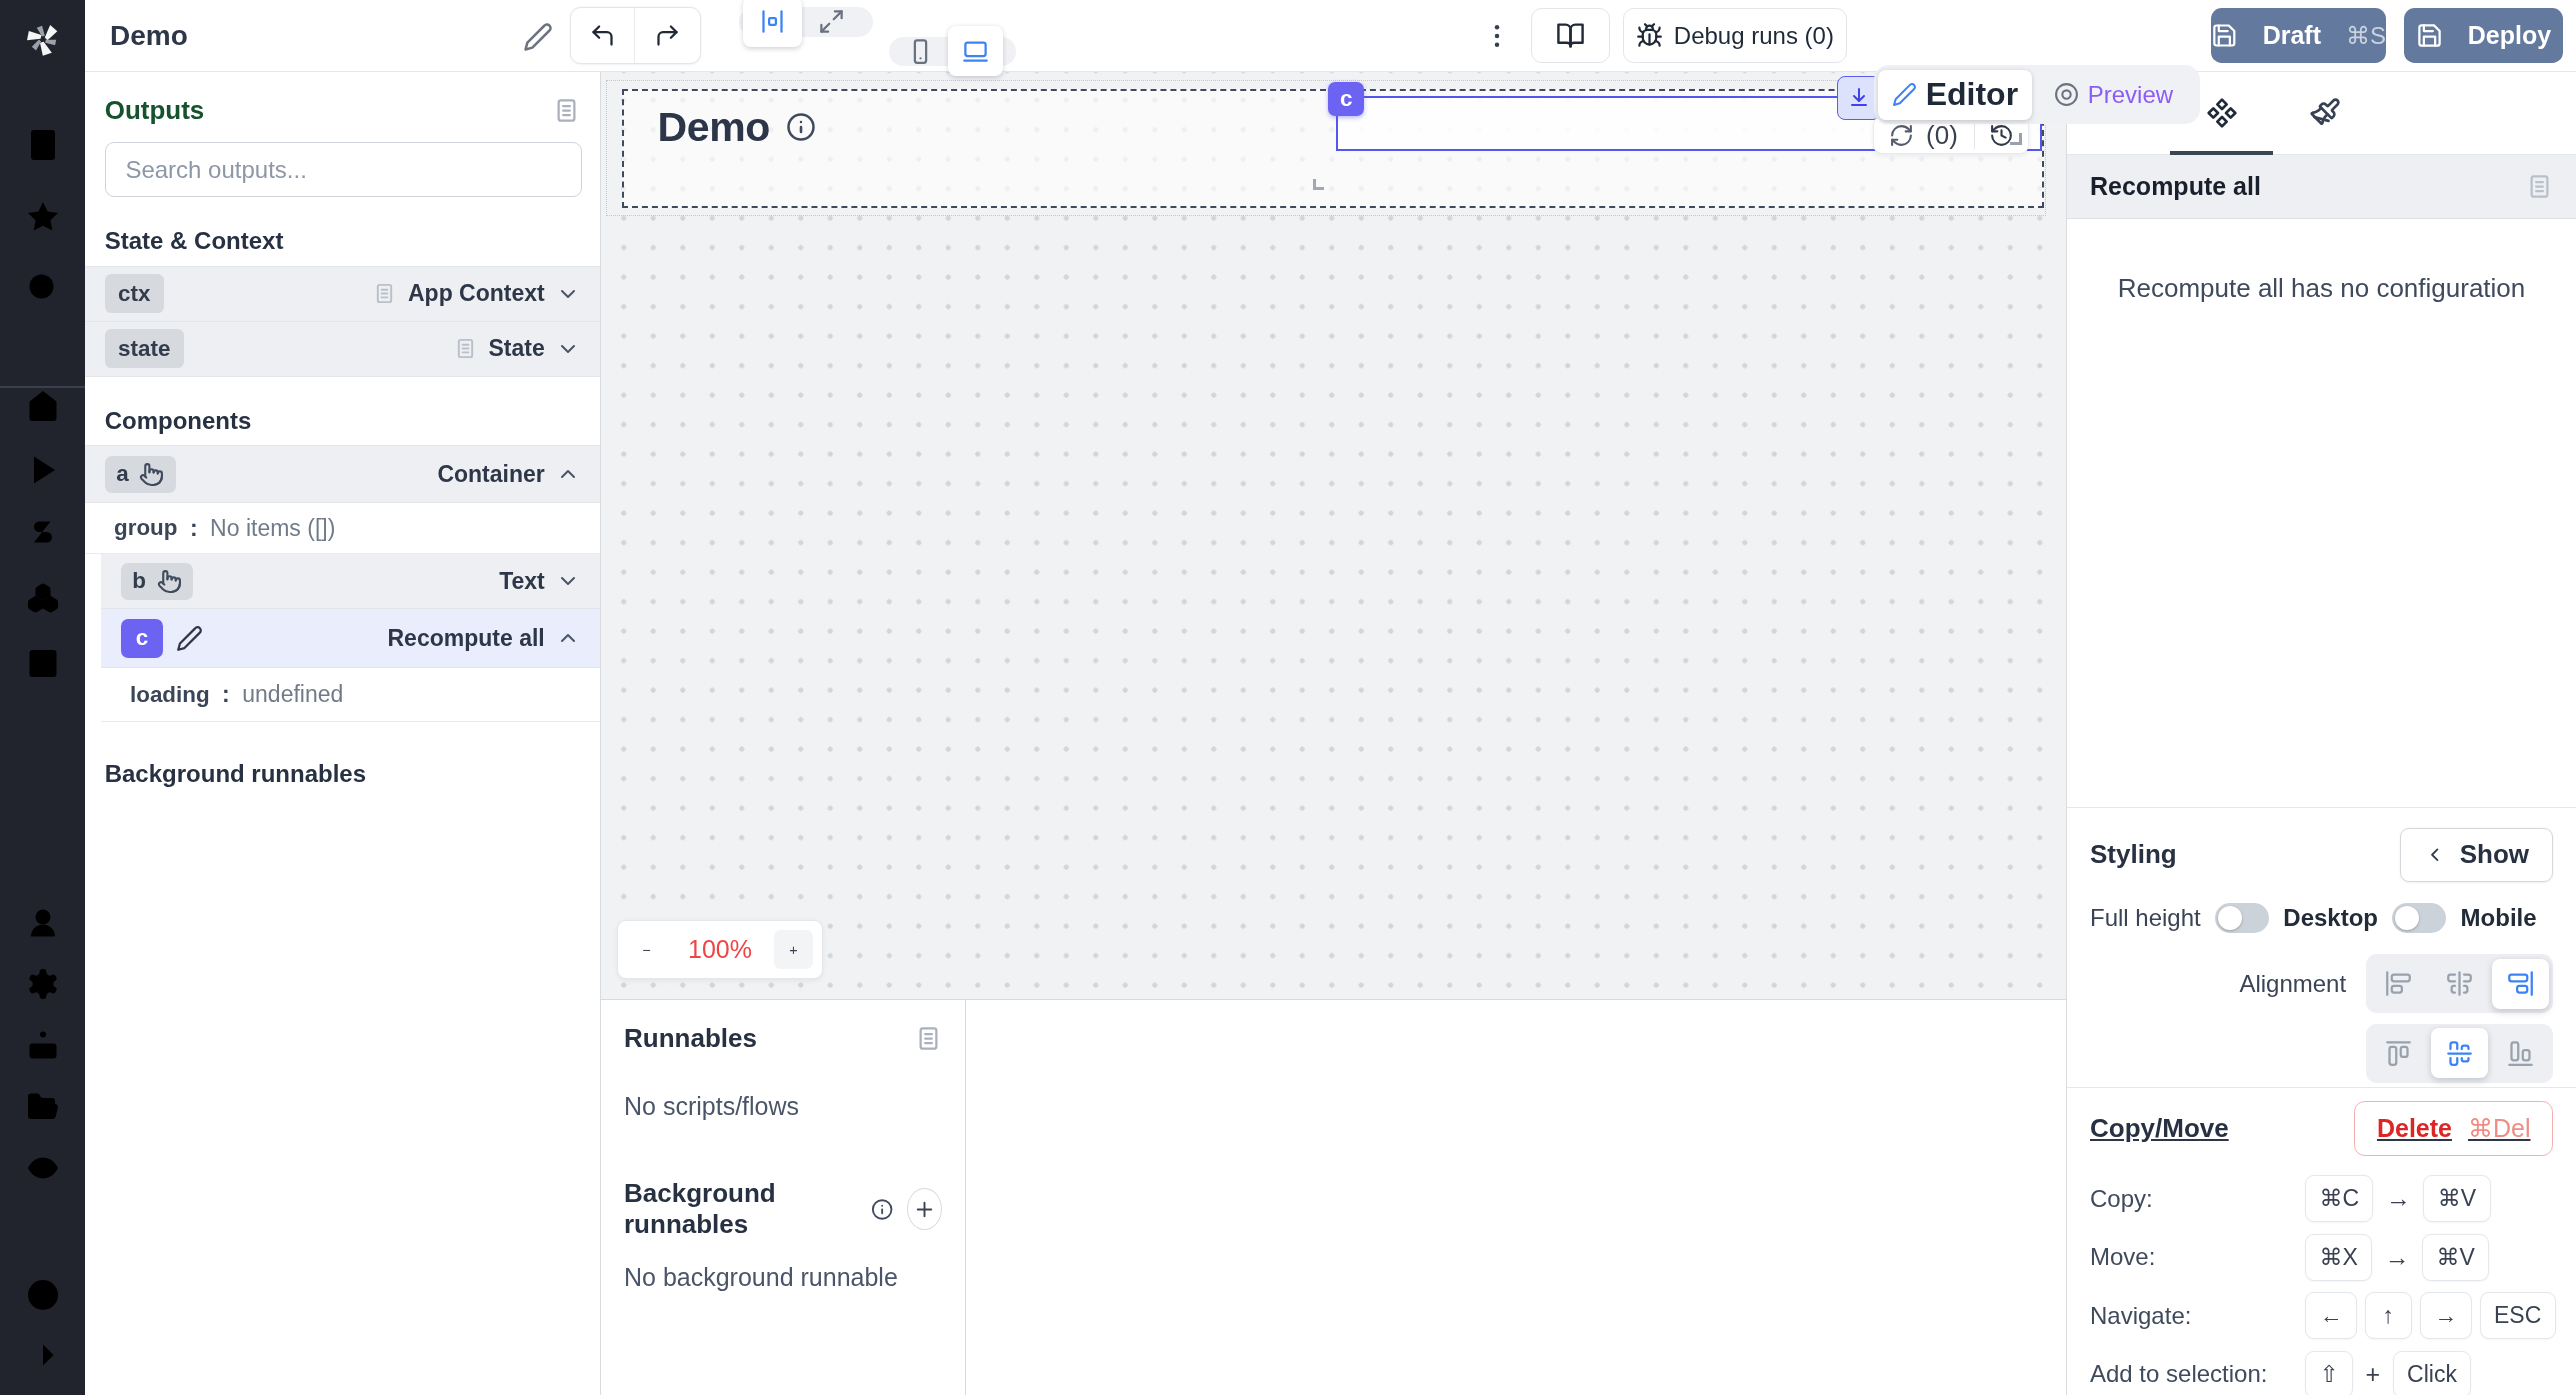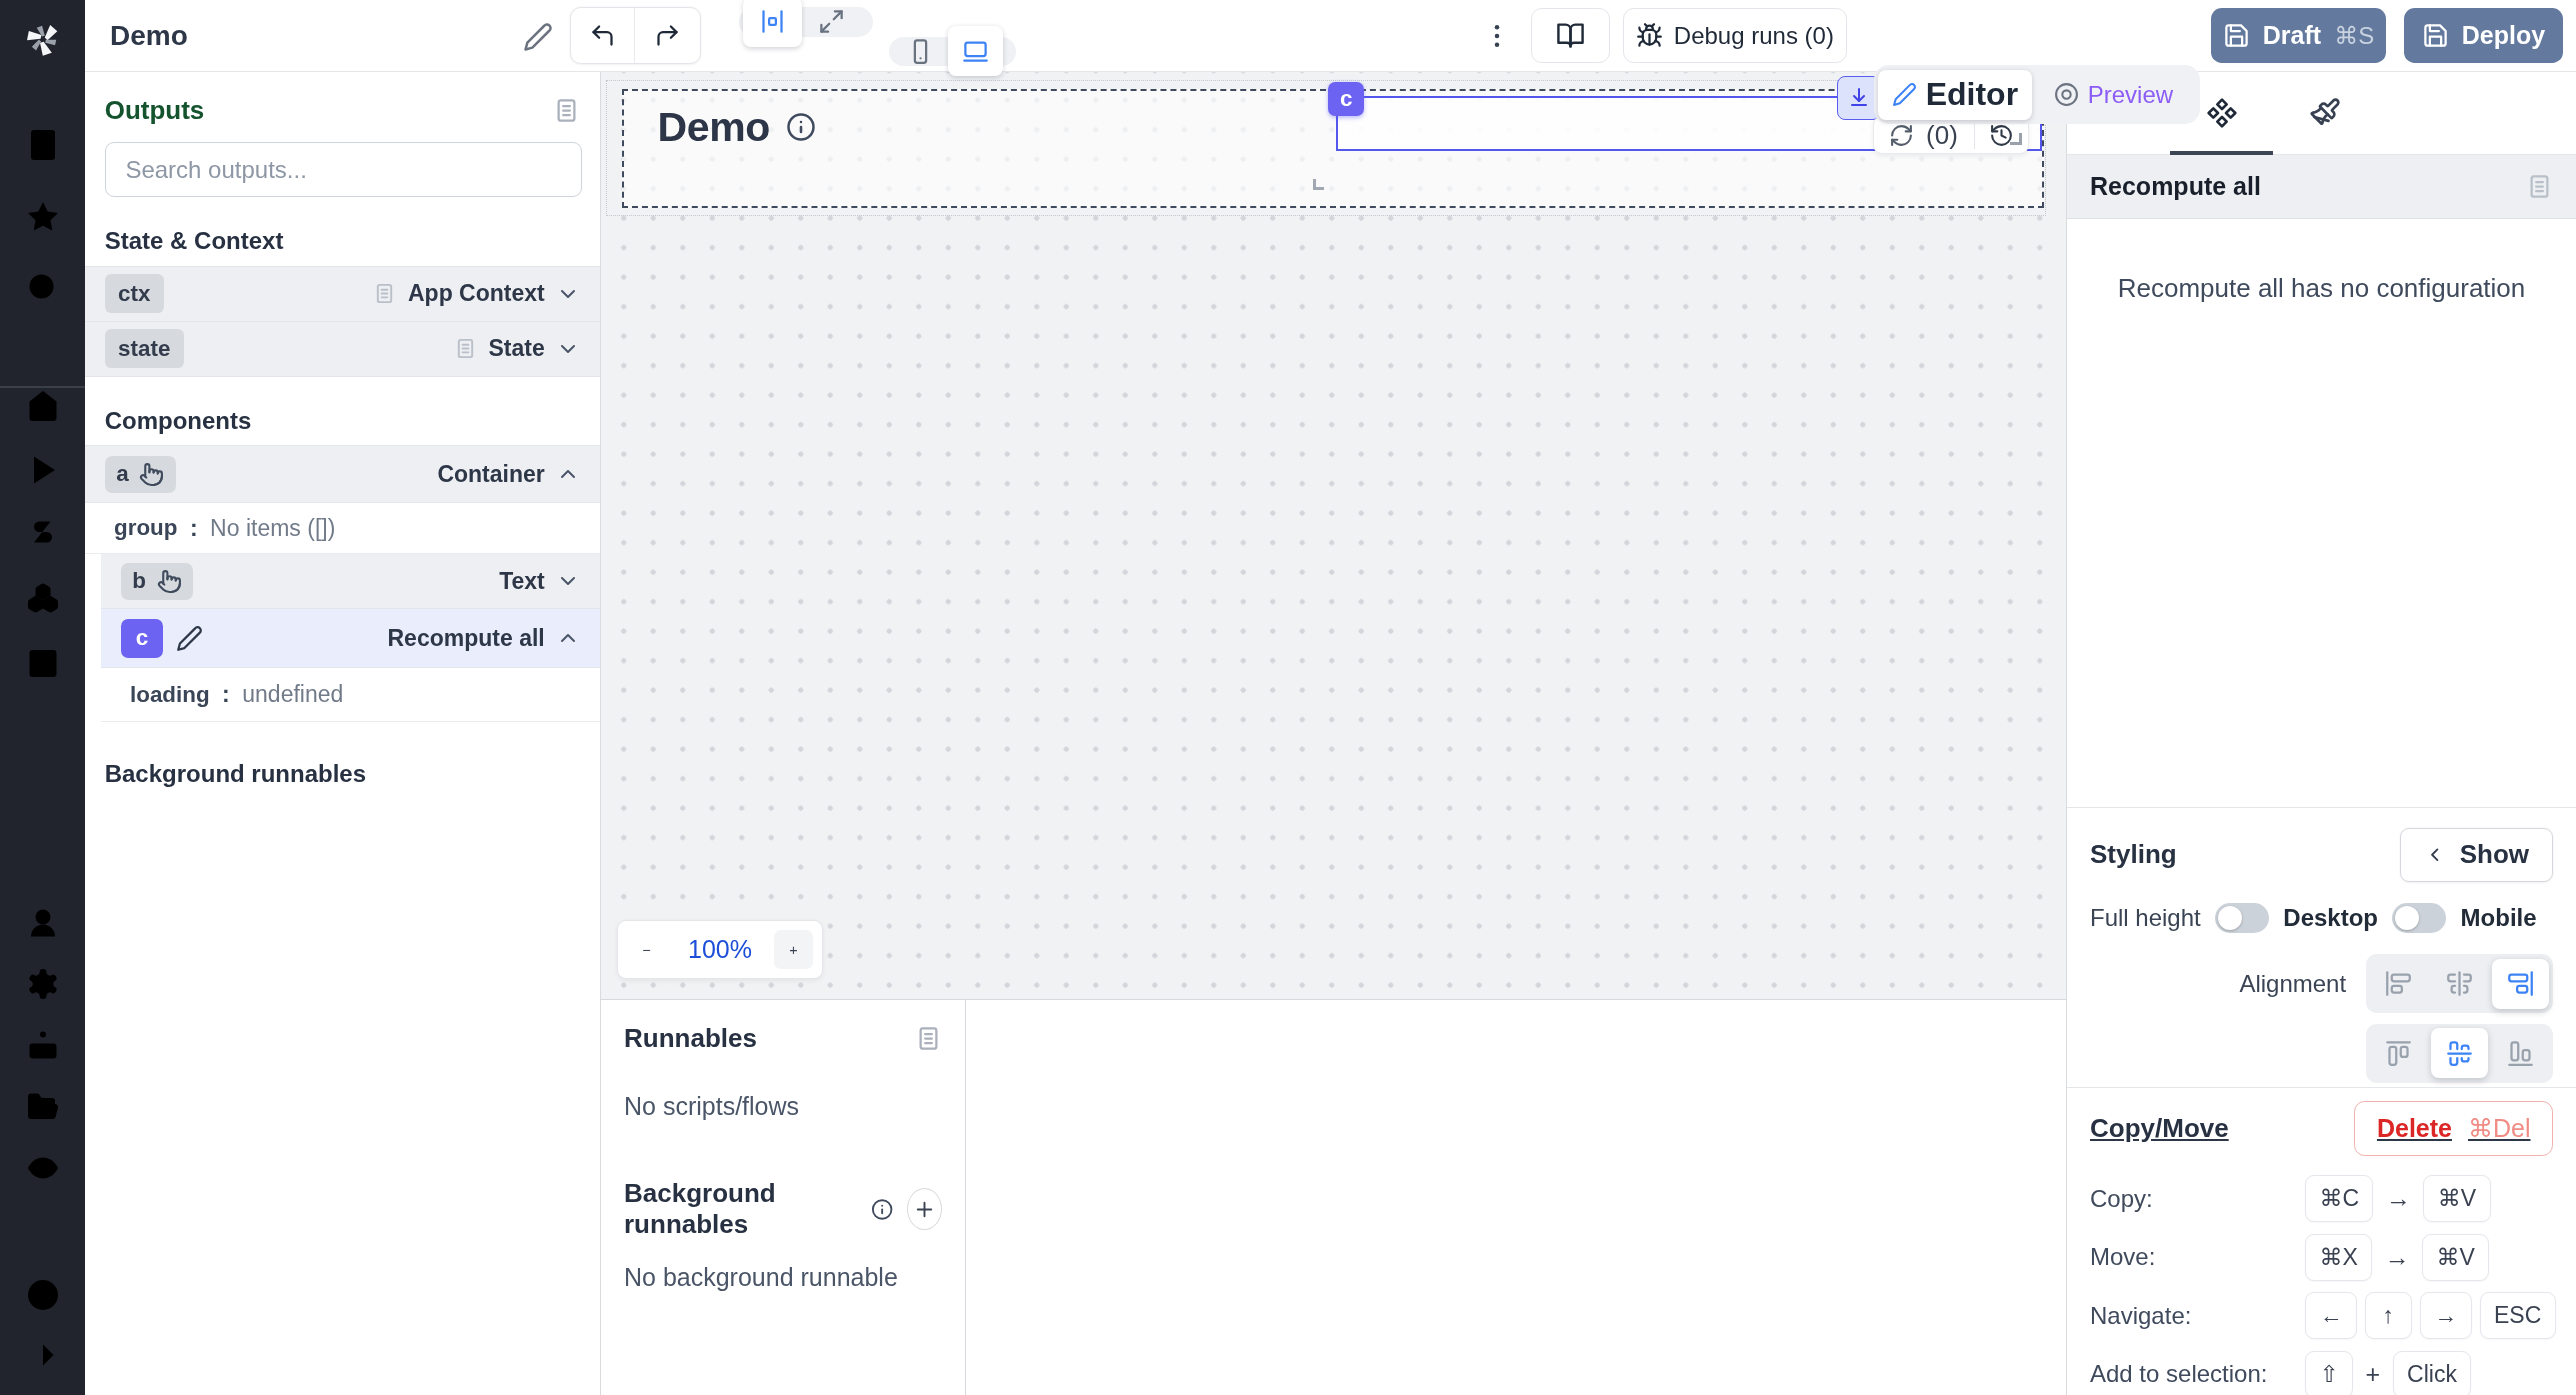--- a/index.html
+++ b/index.html
@@ -18,21 +18,21 @@
   #topbar .title { position:absolute; left:25px; top:19.7px; font-size:28px; font-weight:700; color:#2d3748; }
   .icbtn { display:flex; align-items:center; justify-content:center; cursor:pointer; }
   .group { position:absolute; top:7.2px; height:57px; border-radius:10.7px; display:flex; align-items:center; }
   .group.bordered { background:#fff; border:1.3px solid #e2e5e9; box-shadow:0 0.9px 2.7px rgba(16,24,40,.06); }
   .group.toggle { background:#f0f1f4; padding:3.6px; }
   .seg { width:59px; height:50px; border-radius:8px; display:flex; align-items:center; justify-content:center; color:#69727f; cursor:pointer; }
   .seg.on { background:#fff; box-shadow:0 1.8px 5.4px rgba(15,23,42,.18); color:#3c83f6; }
   .tbtn { position:absolute; top:8px; height:55px; border:1.3px solid #e2e5e9; border-radius:10.7px; background:#fff;
           display:flex; align-items:center; justify-content:center; gap:10.7px; font-size:24px; color:#1f2937; cursor:pointer; }
   .solidbtn { position:absolute; top:8px; height:55px; border-radius:10.7px; background:#64799e; color:#fff;
-          display:flex; align-items:center; justify-content:center; gap:13px; font-size:25px; font-weight:700; cursor:pointer; }
+          display:flex; align-items:center; justify-content:center; gap:25px; font-size:25px; font-weight:700; cursor:pointer; }
   .solidbtn .kbd-lite { font-weight:400; color:#c9d3e0; font-size:24px; }
 
   
   #outputs { position:absolute; left:85px; top:72px; width:516px; height:1323px; background:#fff; border-right:1.3px solid #d9dcdf; z-index:10; }
   .phead { display:flex; align-items:center; justify-content:space-between; padding:23px 19.7px 5.4px; }
   .phead .t { font-size:26px; font-weight:700; color:#14532d; }
   .docic { width:27px; height:27px; color:#aab1bc; }
   #search-outputs { display:block; width:477px; margin:10.7px 19.7px 0; height:55px; border:1.3px solid #cfd4da; border-radius:9px;
       padding:0 19.7px; font-size:24px; color:#3a4252; outline:none; font-family:inherit; }
   #search-outputs::placeholder { color:#8e97a5; }
@@ -69,21 +69,21 @@
   #debug-pill { position:absolute; right:10.7px; top:18px; height:38px; background:#fff; border:0.9px solid #e8eaee; border-radius:9px;
       display:flex; align-items:center; padding:0 14.3px; box-shadow:0 1.8px 5.4px rgba(15,23,42,.07); }
   #debug-pill .cnt { font-size:26px; color:#3a4252; margin:0 16px 0 12.5px; }
   #debug-pill .vdiv { width:0.9px; height:27px; background:#e3e6ea; margin-right:14.3px; }
   .rhandle { position:absolute; width:11.6px; height:11.6px; border-right:3.6px solid #9aa1ab; border-bottom:3.6px solid #9aa1ab; }
   #lhandle { position:absolute; left:712px; top:107px; width:10.7px; height:10.7px; border-left:3.6px solid #a2a8b1; border-bottom:3.6px solid #a2a8b1; }
   #zoombar { position:absolute; left:16px; top:848px; width:206px; height:59px; background:#fff; border:0.9px solid #e4e6ea; border-radius:9px;
       box-shadow:0 1.8px 5.4px rgba(0,0,0,.06); display:flex; align-items:center; padding:0 9px; }
   #zoombar .zb { width:39px; height:39px; display:flex; align-items:center; justify-content:center; color:#3a4252; cursor:pointer; border-radius:7.2px; }
   #zoombar .plus { background:#f3f4f6; }
-  #zoombar .lvl { flex:1; text-align:center; font-size:25px; color:#1d4ed8; }
+  #zoombar .lvl { flex:1; text-align:center; font-size:25px; color:#ef4444; }
 
   
   #bottom { position:absolute; left:601px; top:999px; width:1465px; height:396px; background:#fff; border-top:1.3px solid #d6d9dd; }
   #runnables { width:365px; height:100%; border-right:1.3px solid #d6d9dd; padding:23px 23px; }
   #runnables .hd { display:flex; align-items:center; justify-content:space-between; }
   #runnables .hd .t { font-size:26px; font-weight:700; color:#273142; }
   .muted { font-size:25px; color:#4a5568; }
   #bg-run-head { margin-top:57px; display:flex; align-items:center; gap:13.4px; }
   #bg-run-head .t { font-size:26px; font-weight:700; color:#273142; }
   #add-bg-runnable { width:42px; height:42px; border:1.3px solid #d6d9dd; border-radius:50%; display:flex; align-items:center; justify-content:center; color:#3a4252; cursor:pointer; }

